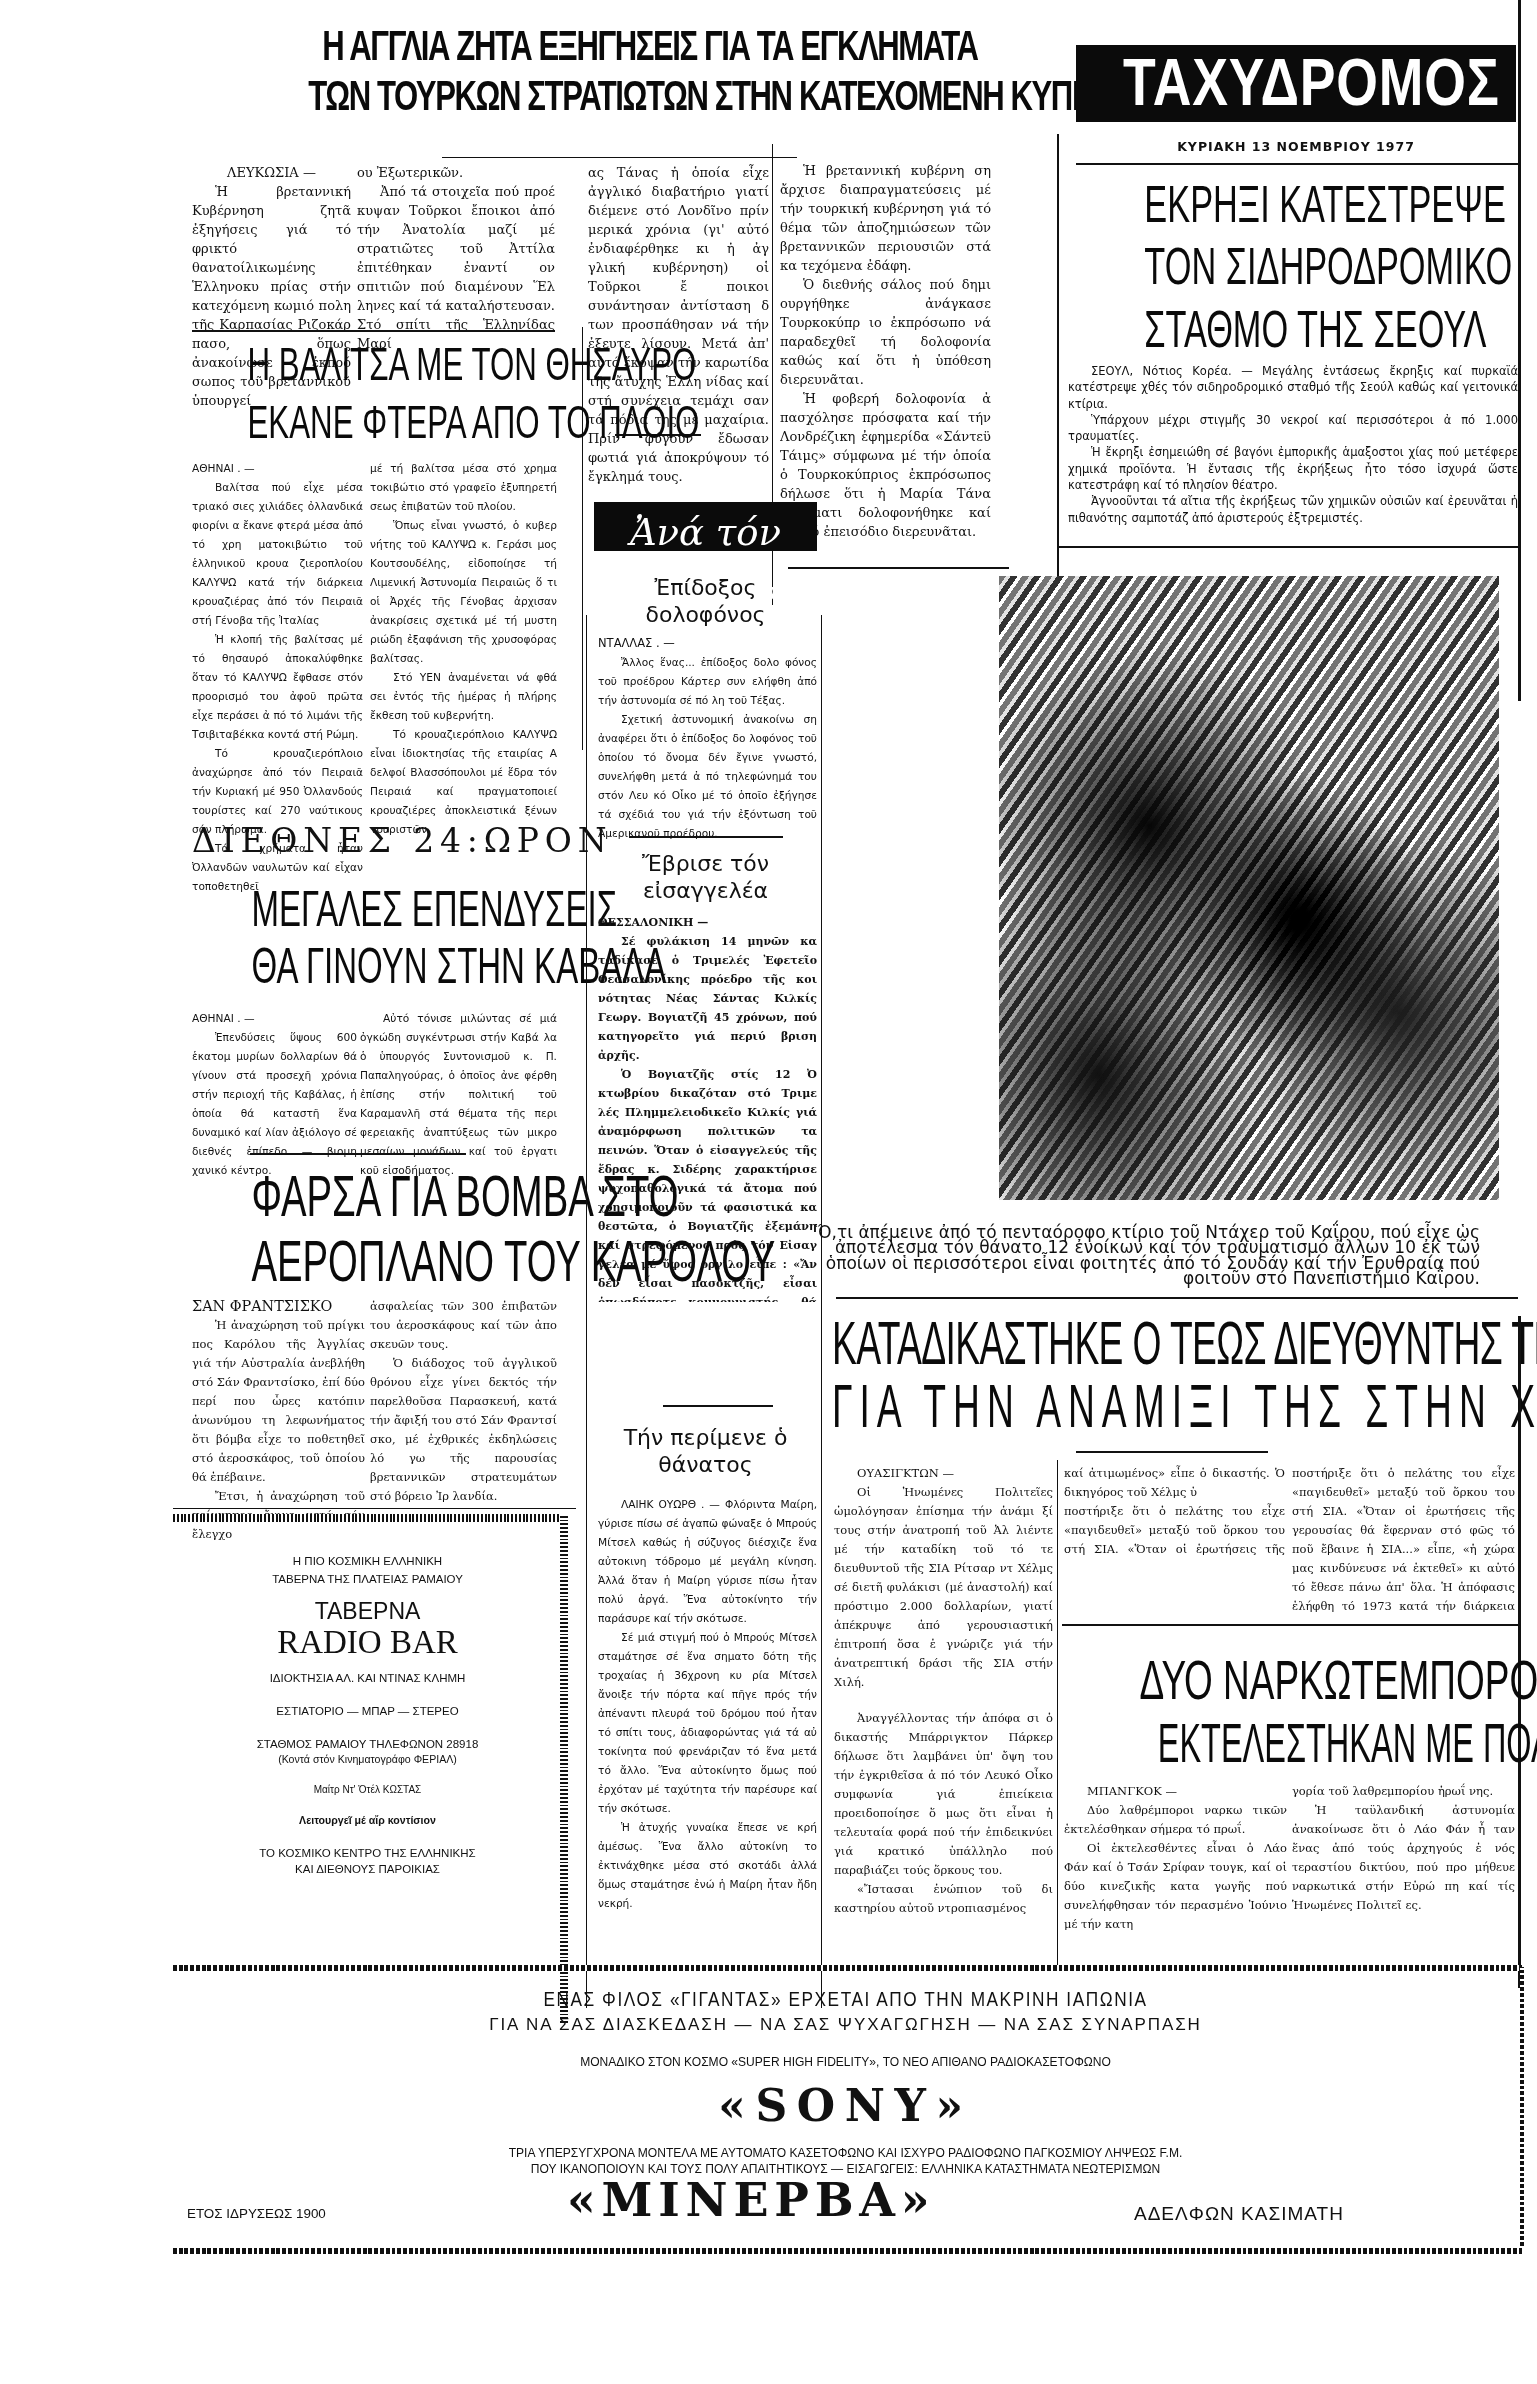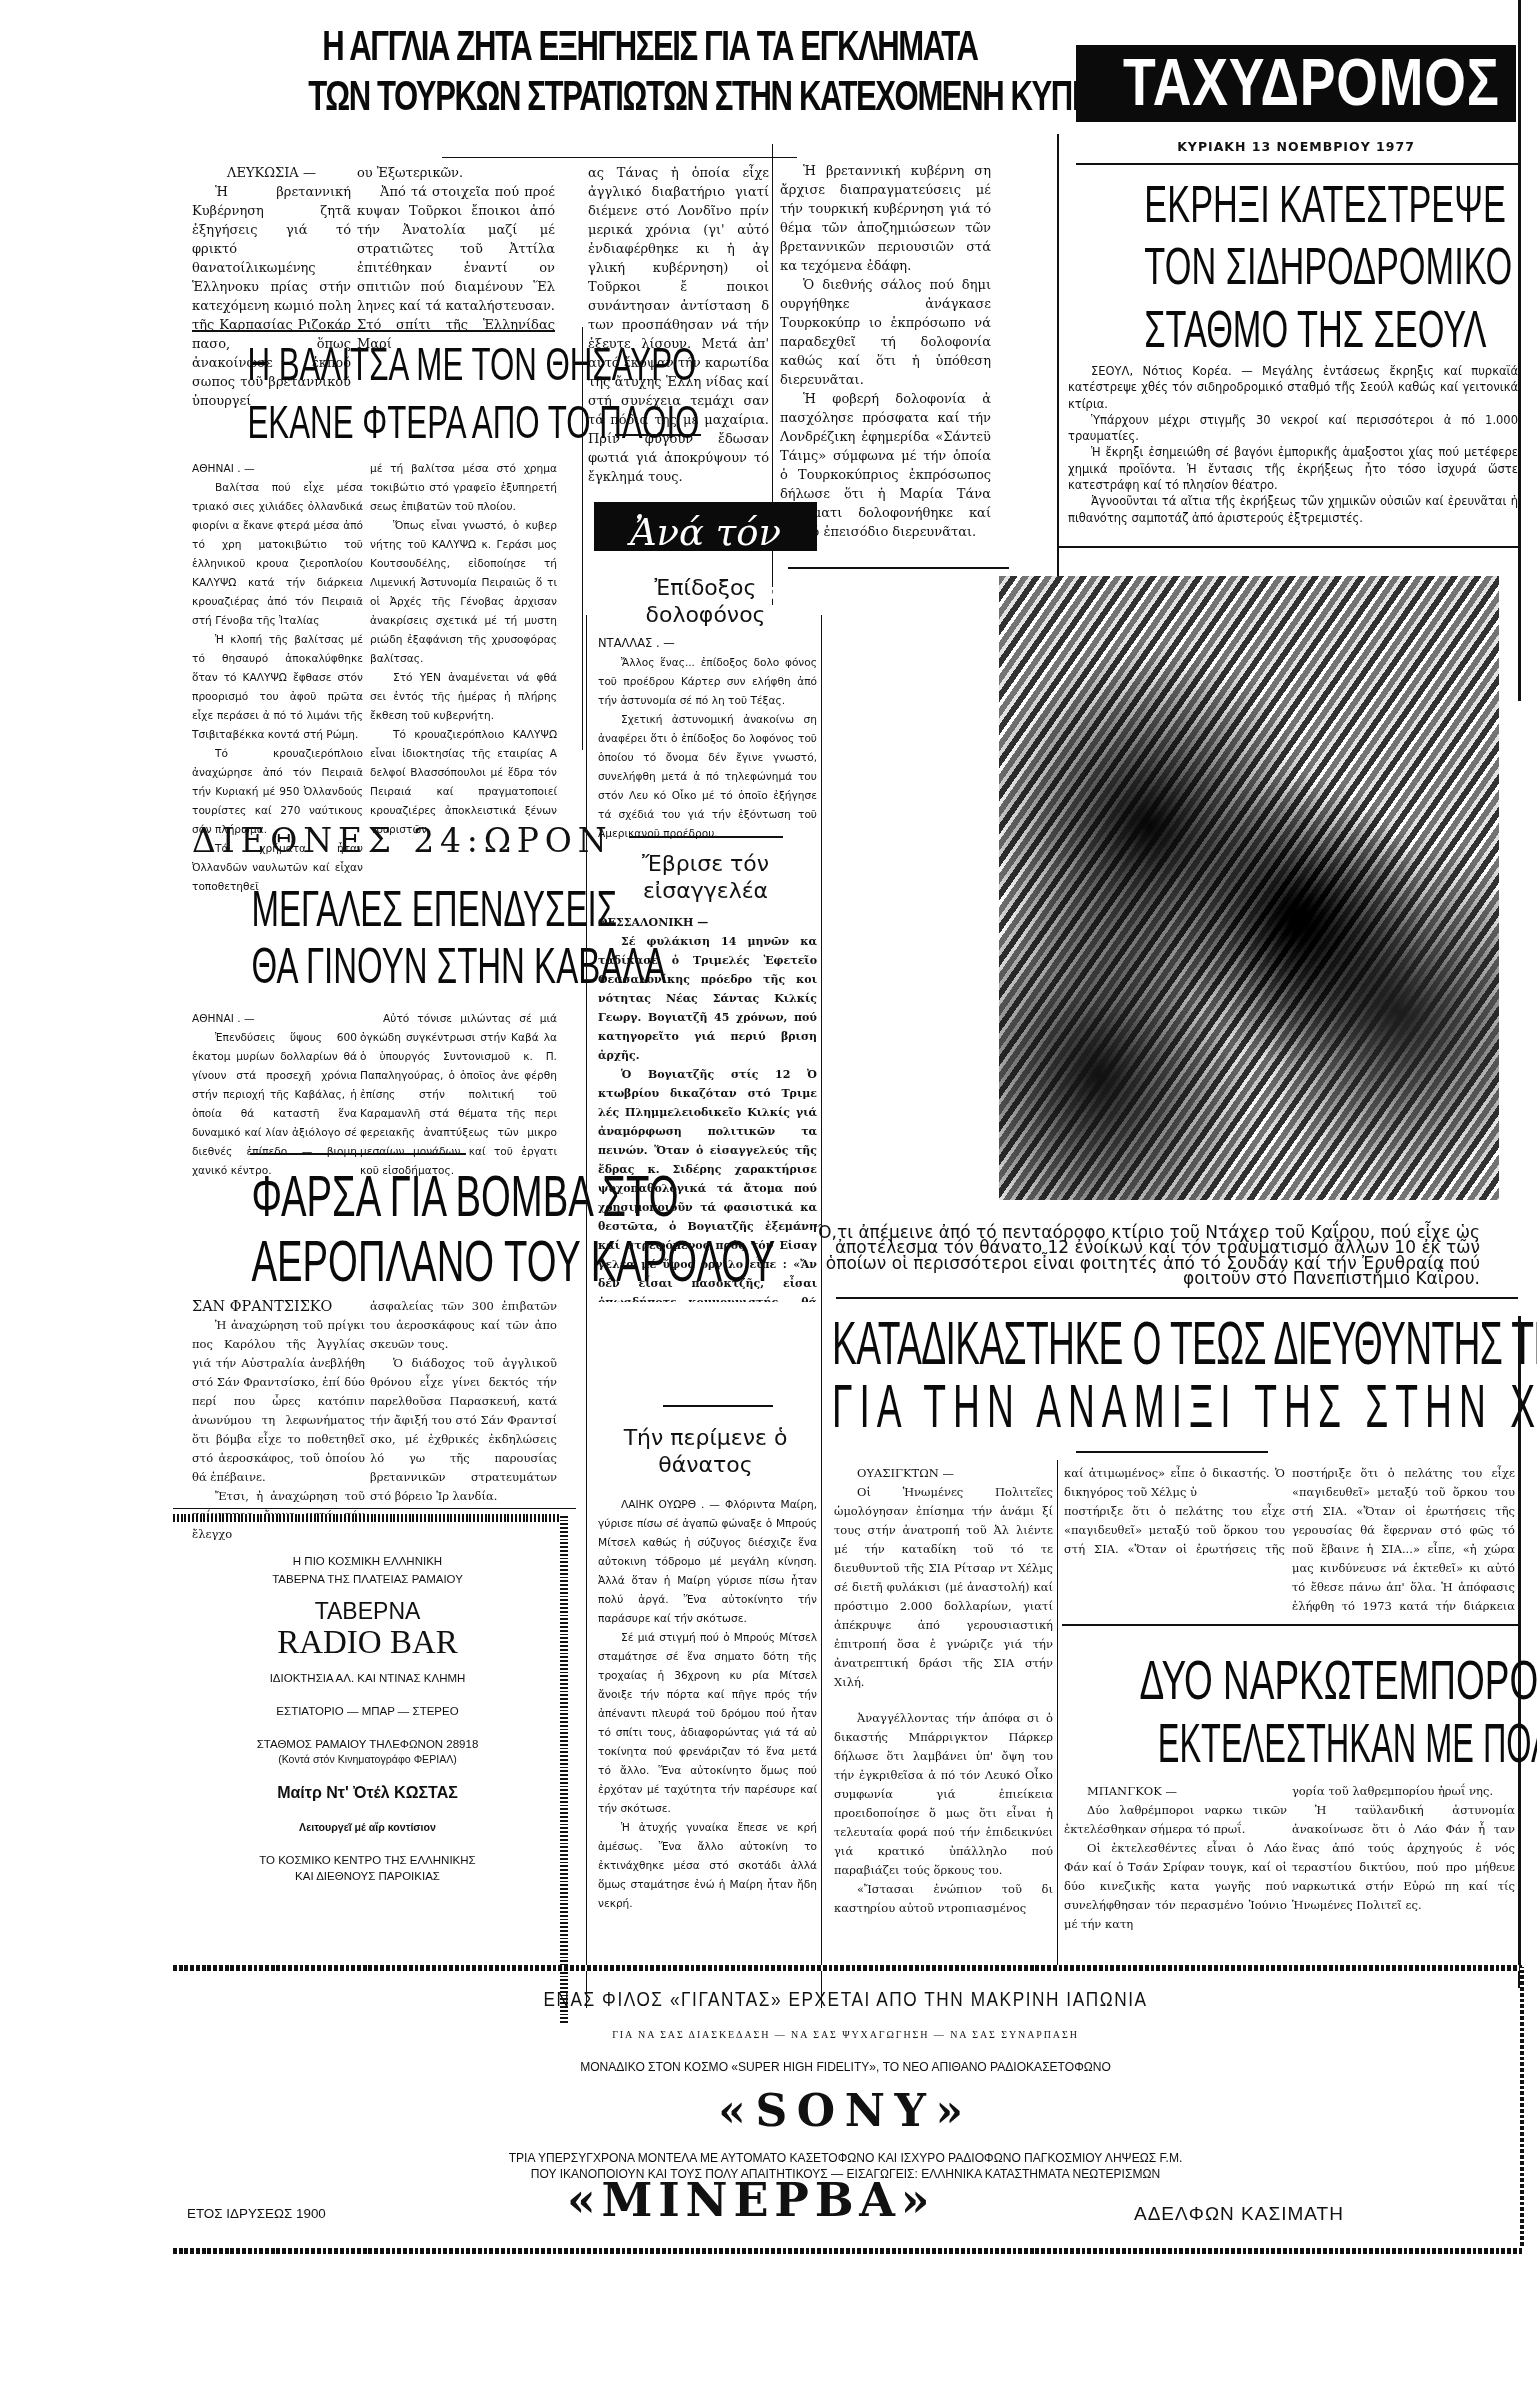--- a/index.html
+++ b/index.html
@@ -122,21 +122,21 @@
 <div class="abs stripes" style="left:560px; top:1514px; height:509px;"></div>
 <div class="abs" style="left:178px; top:1528px; width:379px;">
   <div class="ad-line" style="font-size:11.5px; margin-top:27px;">Η ΠΙΟ ΚΟΣΜΙΚΗ ΕΛΛΗΝΙΚΗ</div>
   <div class="ad-line" style="font-size:11.5px; margin-top:5.8px;">ΤΑΒΕΡΝΑ ΤΗΣ ΠΛΑΤΕΙΑΣ ΡΑΜΑΙΟΥ</div>
   <div class="ad-line" style="font-size:23px; margin-top:13.4px;">ΤΑΒΕΡΝΑ</div>
   <div class="ad-line" style="font-family:'Liberation Serif',serif; font-size:33px; line-height:35px;">RADIO BAR</div>
   <div class="ad-line" style="font-size:11.5px; margin-top:11.5px;">ΙΔΙΟΚΤΗΣΙΑ ΑΛ. ΚΑΙ ΝΤΙΝΑΣ ΚΛΗΜΗ</div>
   <div class="ad-line" style="font-size:11.5px; margin-top:21px;">ΕΣΤΙΑΤΟΡΙΟ — ΜΠΑΡ — ΣΤΕΡΕΟ</div>
   <div class="ad-line" style="font-size:11.5px; margin-top:21px;">ΣΤΑΘΜΟΣ ΡΑΜΑΙΟΥ ΤΗΛΕΦΩΝΟΝ 28918</div>
   <div class="ad-line" style="font-size:10.6px; margin-top:3.8px;">(Κοντά στόν Κινηματογράφο ΦΕΡΙΑΛ)</div>
-  <div class="ad-line" style="font-size:16px; font-weight:bold; margin-top:19px;">Μαίτρ Ντ' Ὀτέλ ΚΩΣΤΑΣ</div>
+  <div class="ad-line" style="font-size:10px; font-weight:normal; margin-top:19px;">Μαίτρ Ντ' Ὀτέλ ΚΩΣΤΑΣ</div>
   <div class="ad-line" style="font-size:10.6px; font-weight:bold; margin-top:19px;">Λειτουργεῖ μέ αἴρ κοντίσιον</div>
   <div class="ad-line" style="font-size:11.5px; margin-top:21px;">ΤΟ ΚΟΣΜΙΚΟ ΚΕΝΤΡΟ ΤΗΣ ΕΛΛΗΝΙΚΗΣ</div>
   <div class="ad-line" style="font-size:11.5px; margin-top:3.8px;">ΚΑΙ ΔΙΕΘΝΟΥΣ ΠΑΡΟΙΚΙΑΣ</div>
 </div>
 
 <div class="vline" style="left:586px; top:615px; height:1393px; width:1px;"></div>
 <div class="vline" style="left:821px; top:615px; height:1393px; width:1px;"></div>
 <div class="abs kosmos" style="left:594px; top:502px; width:223px; height:49px;">Ἀνά τόν Κόσμον</div>
 <div class="abs" style="left:594px; top:574px; width:223px; text-align:center; font-family:'DejaVu Sans',sans-serif; font-size:22px; line-height:27px;">Ἐπίδοξος δολοφόνος</div>
 <div class="abs bodys" style="left:598px; top:634px; width:219px; font-size:10.6px; line-height:19px;">
@@ -194,21 +194,21 @@
 <div class="abs body" style="left:1292px; top:1782px; width:223px; font-size:11.5px; line-height:19px;">
   <p class="dl">γορία τοῦ λαθρεμπορίου ἡρωΐ νης.</p>
   <p>Ἡ ταϋλανδική ἀστυνομία ἀνακοίνωσε ὅτι ὁ Λάο Φάν ἦ ταν ἕνας ἀπό τούς ἀρχηγούς ἑ νός τεραστίου δικτύου, πού προ μήθευε ναρκωτικά στήν Εὐρώ πη καί τίς Ἡνωμένες Πολιτεῖ ες.</p>
 </div>
 
 <div class="abs chain" style="left:173px; top:1965px; width:1350px;"></div>
 <div class="abs" style="left:1520px; top:1967px; width:3.8px; height:279px; background:repeating-linear-gradient(0deg,#111 0 3.8px,#fff 3.8px 5.8px);"></div>
 <div class="abs chain" style="left:173px; top:2248px; width:1350px;"></div>
 <div class="abs" style="left:173px; top:1979px; width:1345px;">
   <div class="ad-line" style="font-size:21px; letter-spacing:1.9px; margin-top:7.7px; transform:scaleX(0.82);">ΕΝΑΣ ΦΙΛΟΣ «ΓΙΓΑΝΤΑΣ» ΕΡΧΕΤΑΙ ΑΠΟ ΤΗΝ ΜΑΚΡΙΝΗ ΙΑΠΩΝΙΑ</div>
-  <div class="ad-line" style="font-size:10px; letter-spacing:1.9px; margin-top:18px;font-family:Liberation Serif, serif;">ΓΙΑ ΝΑ ΣΑΣ ΔΙΑΣΚΕΔΑΣΗ — ΝΑ ΣΑΣ ΨΥΧΑΓΩΓΗΣΗ — ΝΑ ΣΑΣ ΣΥΝΑΡΠΑΣΗ</div>
+  <div class="ad-line" style="font-size:17px; letter-spacing:1.9px; margin-top:4px;">ΓΙΑ ΝΑ ΣΑΣ ΔΙΑΣΚΕΔΑΣΗ — ΝΑ ΣΑΣ ΨΥΧΑΓΩΓΗΣΗ — ΝΑ ΣΑΣ ΣΥΝΑΡΠΑΣΗ</div>
   <div class="ad-line" style="font-size:13.4px; margin-top:19px; transform:scaleX(0.9);">ΜΟΝΑΔΙΚΟ ΣΤΟΝ ΚΟΣΜΟ «SUPER HIGH FIDELITY», ΤΟ ΝΕΟ ΑΠΙΘΑΝΟ ΡΑΔΙΟΚΑΣΕΤΟΦΩΝΟ</div>
   <div class="ad-line" style="font-family:'DejaVu Serif',serif; font-weight:bold; font-size:44px; letter-spacing:9.6px; margin-top:11.5px;">«SONY»</div>
   <div class="ad-line" style="font-size:13.4px; margin-top:13.4px; transform:scaleX(0.9);">ΤΡΙΑ ΥΠΕΡΣΥΓΧΡΟΝΑ ΜΟΝΤΕΛΑ ΜΕ ΑΥΤΟΜΑΤΟ ΚΑΣΕΤΟΦΩΝΟ ΚΑΙ ΙΣΧΥΡΟ ΡΑΔΙΟΦΩΝΟ ΠΑΓΚΟΣΜΙΟΥ ΛΗΨΕΩΣ F.M.</div>
   <div class="ad-line" style="font-size:13.4px; margin-top:1.9px; transform:scaleX(0.9);">ΠΟΥ ΙΚΑΝΟΠΟΙΟΥΝ ΚΑΙ ΤΟΥΣ ΠΟΛΥ ΑΠΑΙΤΗΤΙΚΟΥΣ — ΕΙΣΑΓΩΓΕΙΣ: ΕΛΛΗΝΙΚΑ ΚΑΤΑΣΤΗΜΑΤΑ ΝΕΩΤΕΡΙΣΜΩΝ</div>
 </div>
 <div class="abs ad-line" style="left:187px; top:2206px; font-size:13.4px; text-align:left;">ΕΤΟΣ ΙΔΡΥΣΕΩΣ 1900</div>
 <div class="abs ad-line" style="left:567px; top:2173px; width:365px; font-family:'DejaVu Serif',serif; font-weight:bold; font-size:46px; letter-spacing:5.8px;">«ΜΙΝΕΡΒΑ»</div>
 <div class="abs ad-line" style="left:1134px; top:2203px; font-size:19px; letter-spacing:1px; text-align:left;">ΑΔΕΛΦΩΝ ΚΑΣΙΜΑΤΗ</div>
 
 

